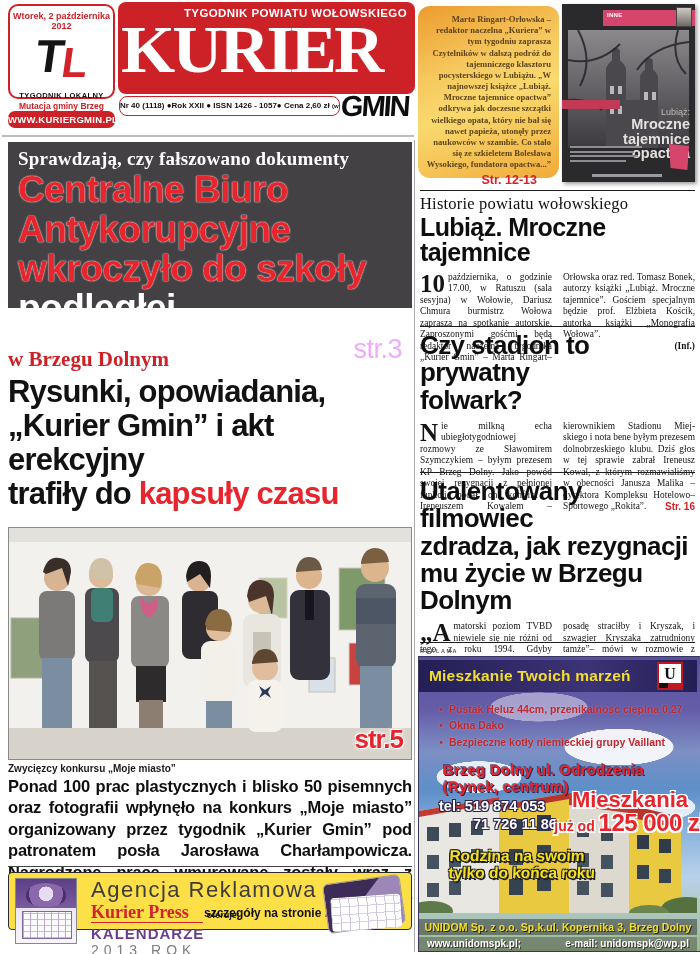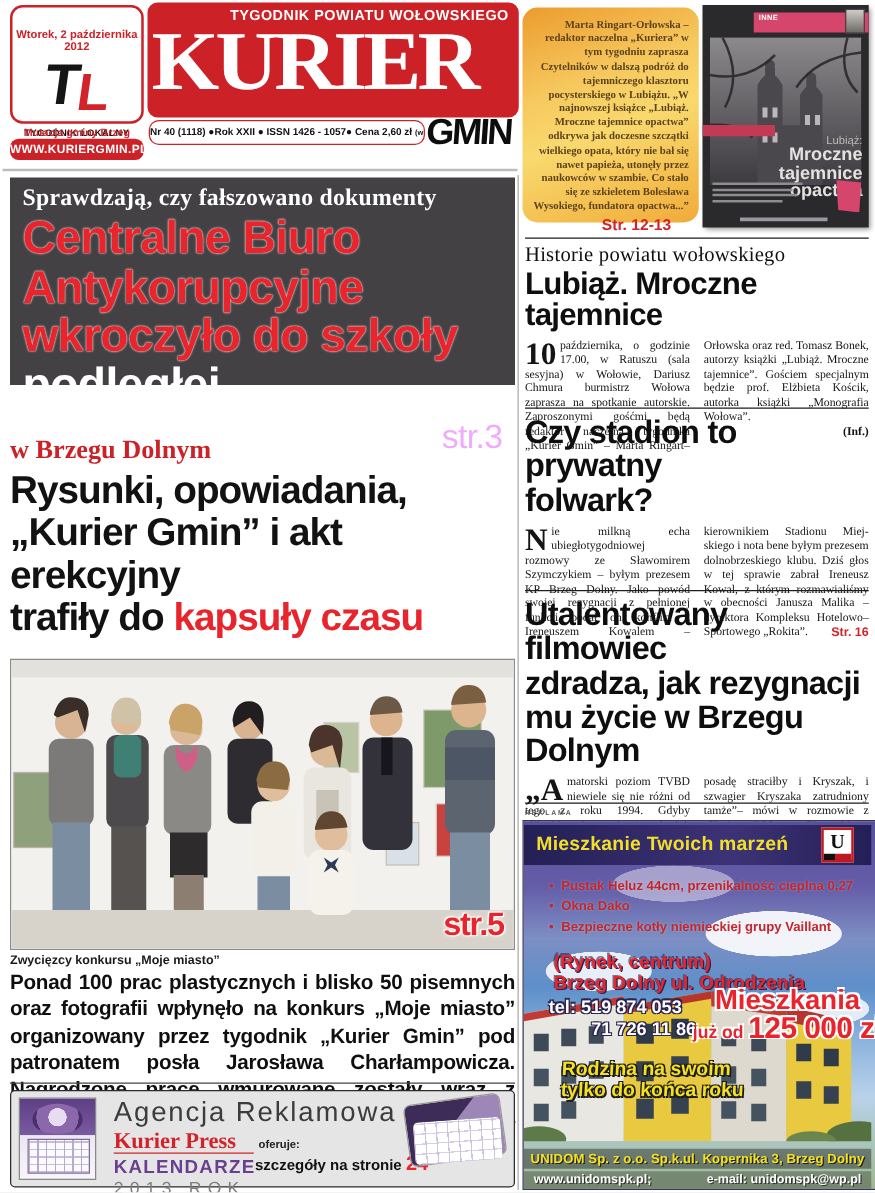--- a/index.html
+++ b/index.html
@@ -6,21 +6,21 @@
   html,body { background:#e9e9e9; }
   .page {
     position:relative; width:700px; height:954px; background:#ffffff;
     font-family:"Liberation Sans", sans-serif; overflow:hidden;
     margin:0 auto;
   }
   .abs { position:absolute; }
 
   
   .tl-box { left:8px; top:4px; width:107px; height:95px; border:2.5px solid #cc2127; border-radius:10px; background:#fff; text-align:center; }
-  .tl-date { color:#cc2127; font-weight:bold; font-size:9px; padding-top:16px; }
+  .tl-date { color:#cc2127; font-weight:bold; font-size:9px; padding-top:5px; }
   .tl-logo { position:relative; height:56px; margin-top:2px; }
   .tl-t { position:absolute; left:26px; top:-4px; font-size:46px; font-weight:900; color:#151515; transform:skewX(-8deg); font-family:"Liberation Sans",sans-serif; }
   .tl-l { position:absolute; left:52px; top:6px; font-size:42px; font-weight:900; color:#d2232a; transform:skewX(-8deg); }
   .tl-caption { font-size:7.5px; font-weight:bold; color:#111; letter-spacing:.4px; margin-top:2px; }
   .mutation { left:8px; top:101px; width:107px; text-align:center; color:#cc2127; font-weight:bold; font-size:8.5px; }
   .site-pill { left:8px; top:111px; width:107px; height:17px; background:#cc2127; border-radius:7px; color:#fff; font-weight:bold; font-size:9.5px; text-align:center; line-height:17px; letter-spacing:.3px; text-transform:uppercase; cursor:pointer; }
   .red-band { left:118px; top:2px; width:297px; height:92px; background:#cc2127; border-radius:8px; overflow:hidden; }
   .tagline { text-align:right; color:#fff; font-weight:bold; font-size:11.5px; padding:5px 8px 0 0; letter-spacing:.4px; }
   .kurier-title { color:#fff; font-family:"Liberation Serif", serif; font-weight:bold; font-size:67px; line-height:.92; letter-spacing:-3px; padding-left:3px; transform:scaleX(1.04); transform-origin:left; white-space:nowrap; }
   .issue-pill { left:119px; top:96px; width:221px; height:20px; background:#fff; border:1.5px solid #cc2127; border-radius:8px; font-size:8px; font-weight:bold; color:#111; text-align:center; line-height:17px; white-space:nowrap; overflow:hidden; }
@@ -44,21 +44,21 @@
 
   
   .photo { left:8px; top:527px; width:404px; height:233px; border:1px solid #8a8a8a; background:#efeeec; overflow:hidden; }
   .photo svg { display:block; }
   .photo-pageref { position:absolute; right:8px; bottom:4px; color:#e8242c; font-weight:900; font-size:26px; letter-spacing:-1px; text-shadow:0 0 2px #fff,0 0 4px #fff,1px 1px 0 #fff,-1px -1px 0 #fff; }
   .photo-caption { left:8px; top:763px; width:404px; font-size:10px; font-weight:bold; color:#1a1a1a; }
   .lead-para { left:8px; top:776px; width:404px; font-size:16.5px; font-weight:bold; color:#0f0f0f; line-height:1.3; text-align:justify; letter-spacing:-.2px; }
   .left-rule { left:8px; top:866px; width:404px; height:1px; background:#444; }
 
   
-  .press-ad { left:8px; top:872px; width:404px; height:78px; border:1.5px solid #2b2b2b; border-radius:4px; background:#e5e5e5; }
+  .press-ad { left:8px; top:872px; width:404px; height:58px; border:1.5px solid #2b2b2b; border-radius:4px; background:#fde047; }
   .press-cal { position:absolute; left:6px; top:5px; width:62px; height:66px; background:linear-gradient(180deg,#5d3f86 0%,#7a5aa0 45%,#ece7f2 46%,#f7f5fa 100%); border:1px solid #888; }
   .press-cal .mask { position:absolute; left:10px; top:4px; width:40px; height:24px; background:radial-gradient(circle at 50% 45%, #e8ddf0 0 30%, #8a68ab 31% 70%, #4a2f6b 71%); border-radius:50% 50% 45% 45%; }
   .press-cal .grid { position:absolute; left:6px; bottom:4px; width:50px; height:28px; background:
       repeating-linear-gradient(90deg,#b9a9cf 0 1px,transparent 1px 7px),
       repeating-linear-gradient(0deg,#c9bcd9 0 1px,transparent 1px 6px), #fbfafc; border:1px solid #7d6a99; }
   .press-main { position:absolute; left:82px; top:4px; width:230px; }
   .press-line1 { font-size:22px; color:#3c3c3c; letter-spacing:1.5px; font-weight:400; }
   .press-line2 { font-family:"Liberation Serif",serif; font-weight:bold; color:#d2232a; font-size:18px; border-bottom:1.5px solid #d2232a; display:inline-block; padding-right:14px; line-height:1.05; }
   .press-oferuje { font-size:9px; color:#222; font-weight:bold; margin-left:4px; }
   .press-kal { font-size:15px; font-weight:900; color:#6a3f8f; letter-spacing:1px; margin-top:2px; }
@@ -433,22 +433,22 @@
       <div class="uni-bullet">
           <span class="dot">•</span>
           <span>Okna Dako</span>
         </div>
       <div class="uni-bullet">
           <span class="dot">•</span>
           <span>Bezpieczne kotły niemieckiej grupy Vaillant</span>
         </div>
     </div>
     <div class="uni-address">
+      <div>Brzeg Dolny ul. Odrodzenia</div>
       <div>(Rynek, centrum)</div>
-      <div>Brzeg Dolny ul. Odrodzenia</div>
     </div>
     <div class="uni-tel">
       <div>tel:  519 874 053</div>
       <div class="tel2">71 726 11 86</div>
     </div>
     <div class="uni-offer">
       <div class="o1">Mieszkania</div>
       <div class="o2"><span>już od </span><b>125 000 zł</b></div>
     </div>
     <div class="uni-promo">

